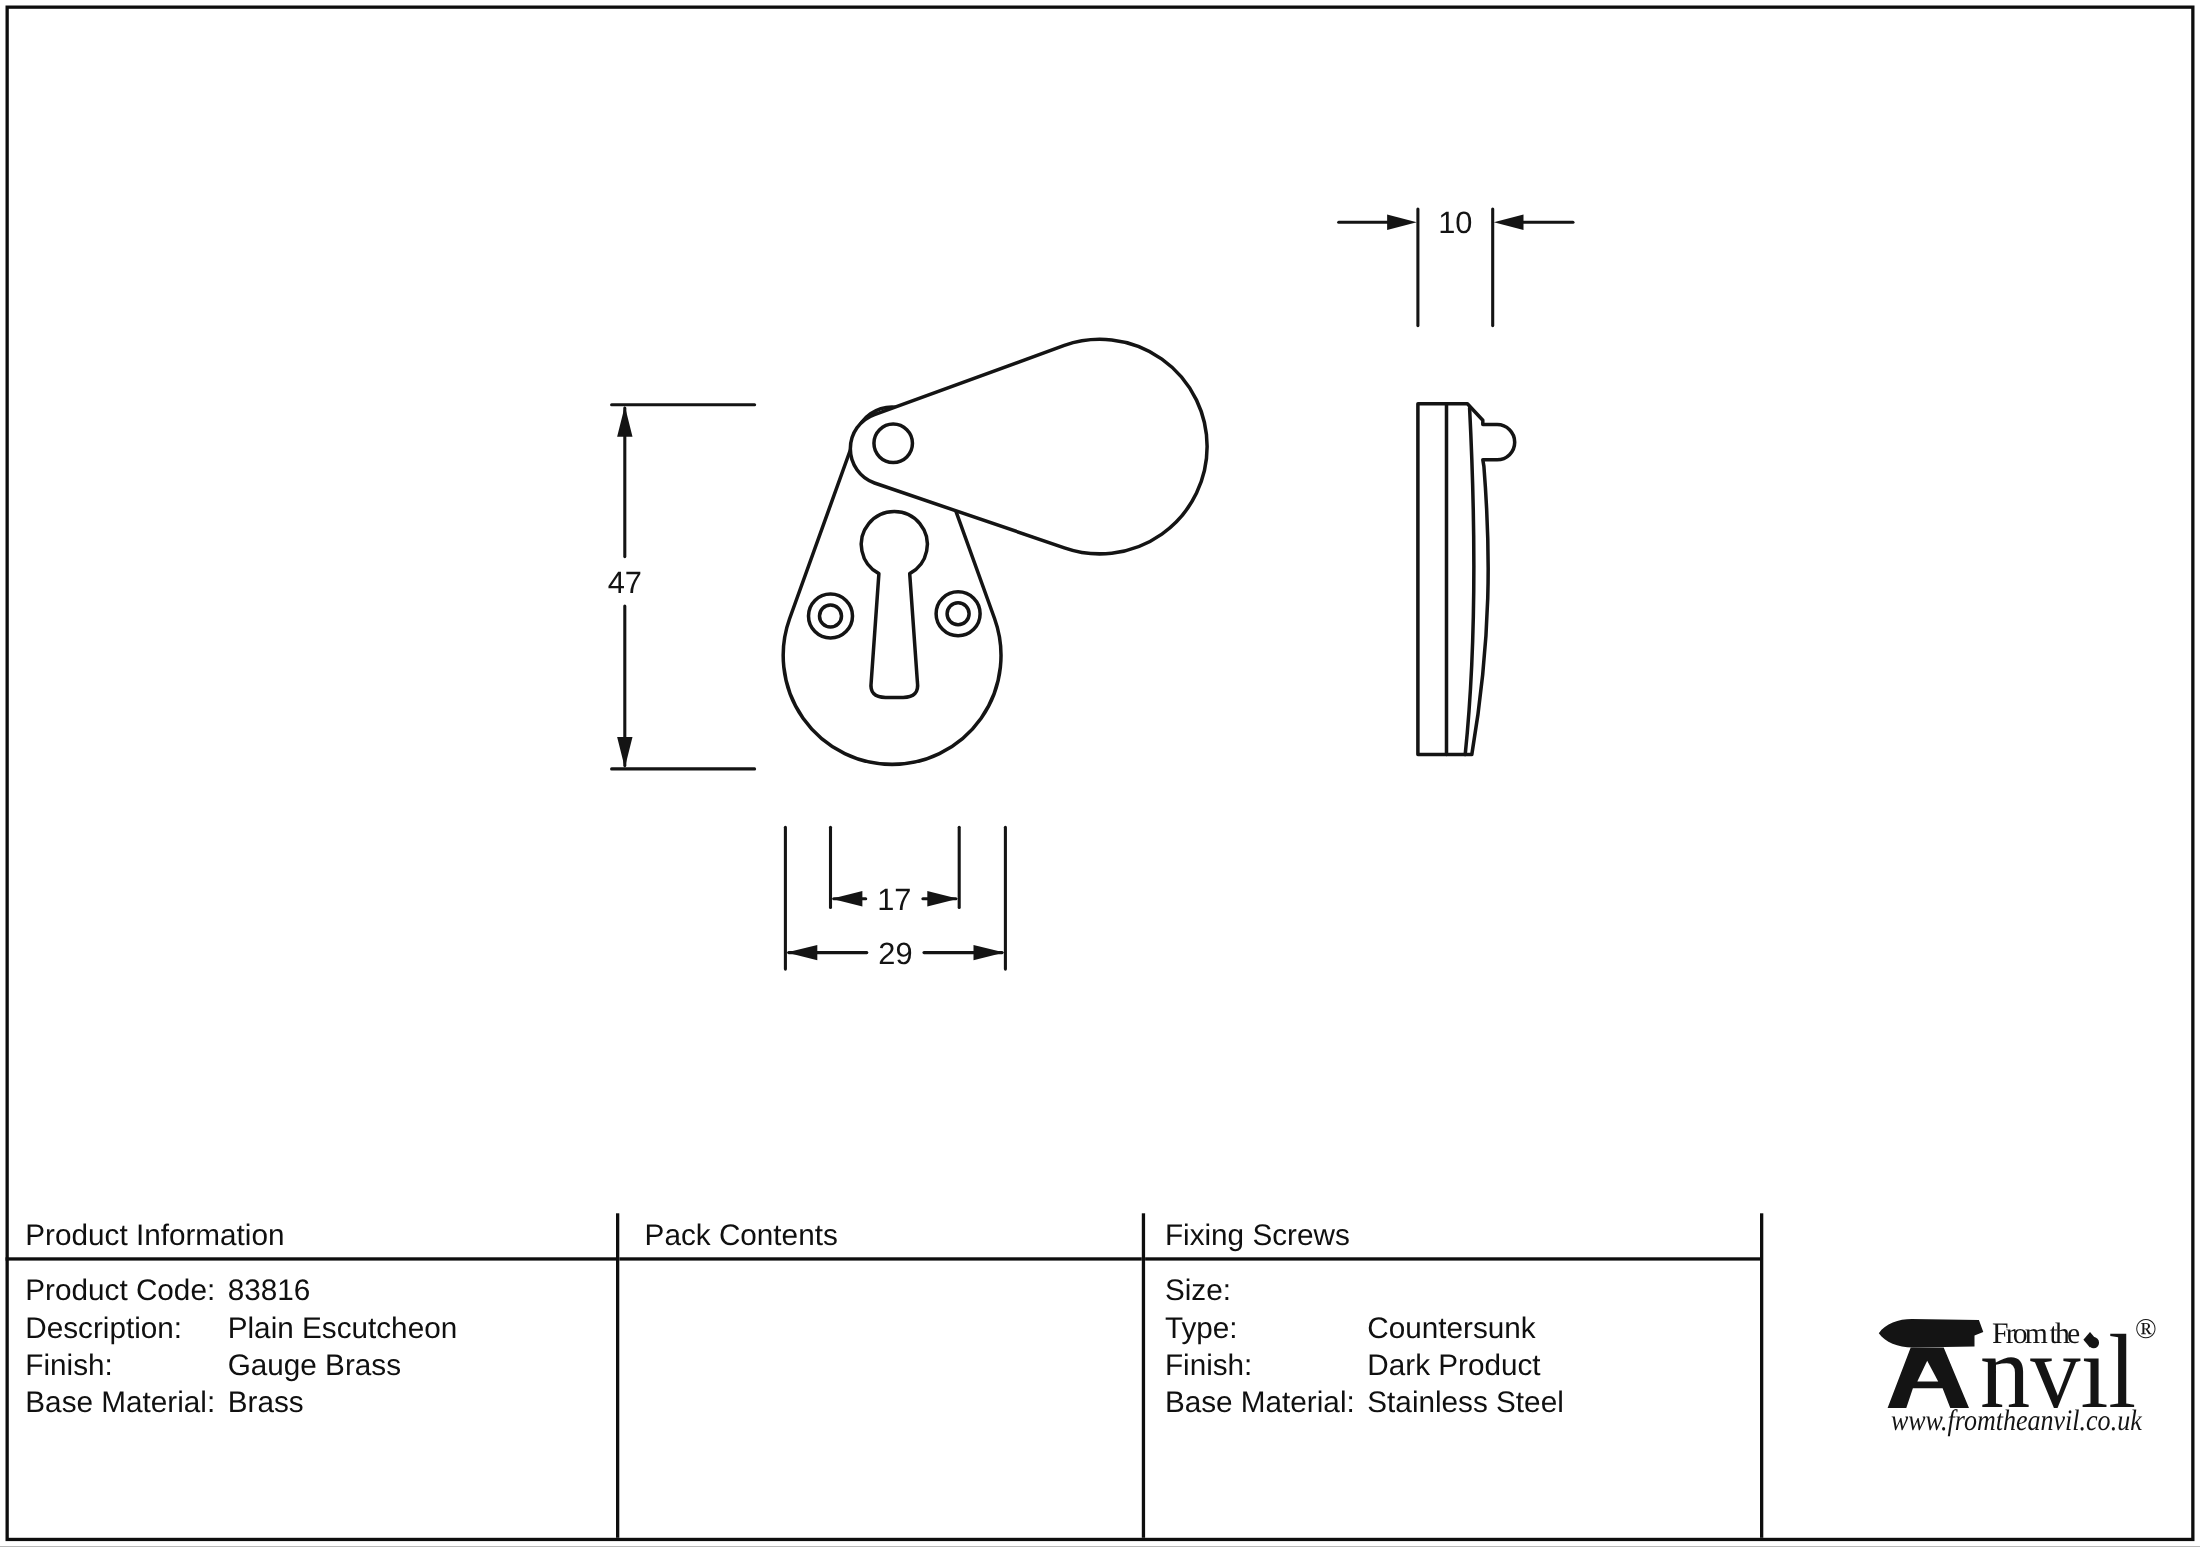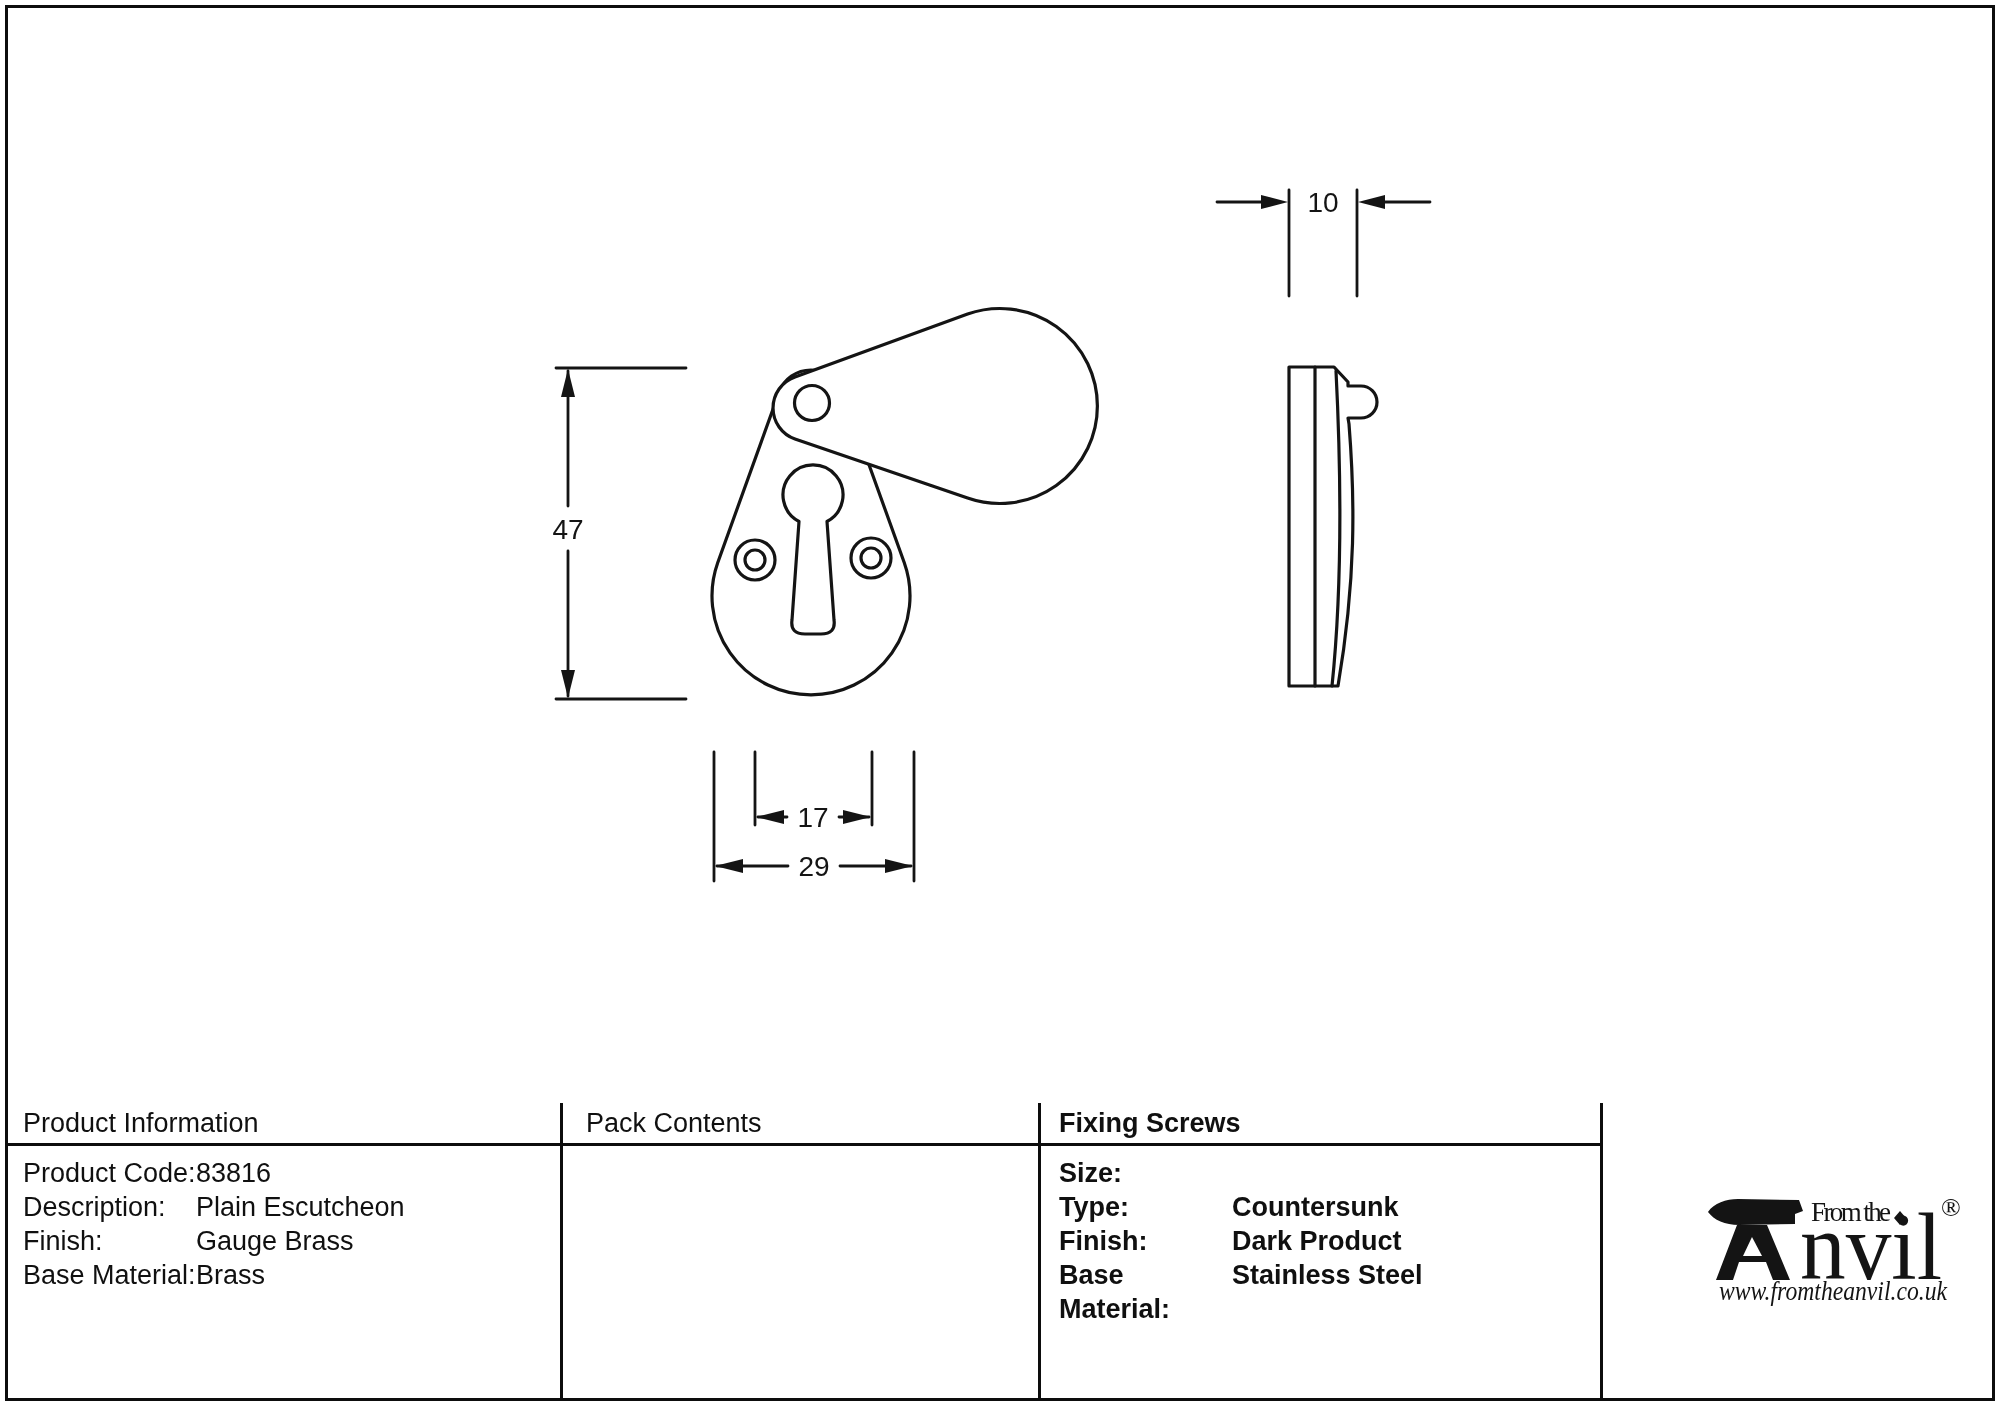--- a/index.html
+++ b/index.html
@@ -14,31 +14,31 @@
   .bottom{position:absolute;left:5px;right:5px;top:1103px;bottom:8px;display:flex;flex-direction:column;}
   .note-row{
     height:62px;box-sizing:border-box;border-top:3px solid #0d0d0d;border-bottom:3px solid #0d0d0d;
     display:flex;align-items:center;padding-left:18px;font-size:27px;
   }
   .spec-table{flex:1;display:flex;min-height:0;}
   .col{box-sizing:border-box;display:flex;flex-direction:column;}
   .col.bordered{border-right:3px solid #0d0d0d;}
   .col1{width:558px;}
   .col2{width:478px;}
-  .col3{width:562px;font-weight:bold;}
+  .col3{width:562px;}
   .col4{flex:1;align-items:flex-end;justify-content:center;margin-left:36px;}
   .col-header{
     height:43px;box-sizing:border-box;border-bottom:3px solid #0d0d0d;
     display:flex;align-items:center;font-size:27px;
   }
   .col1 .col-header,.col1 .col-body{padding-left:18px;}
   .col2 .col-header,.col2 .col-body{padding-left:23px;}
   .col3 .col-header,.col3 .col-body{padding-left:18px;}
   .col-body{flex:1;padding-top:10px;font-size:27px;line-height:34px;}
-  .kv{display:flex;}
+  .kv{display:flex;gap:11px;}
   .kv .k{width:173px;flex:0 0 173px;}
   .pc-line{display:block;}
 </style>
 </head>
 <body>
 
 <div class="sheet">
 
   <div class="drawing-area">
     <svg width="2000" height="1103" viewBox="0 0 2000 1103" xmlns="http://www.w3.org/2000/svg">

